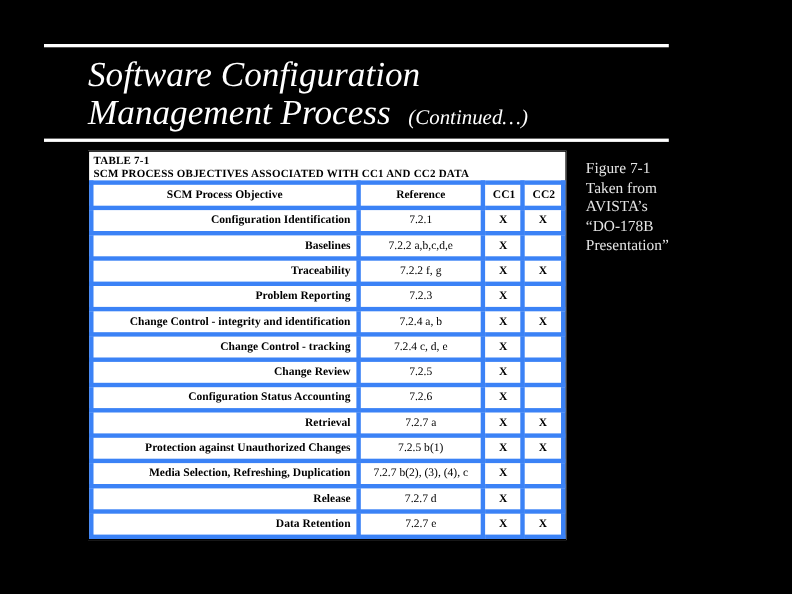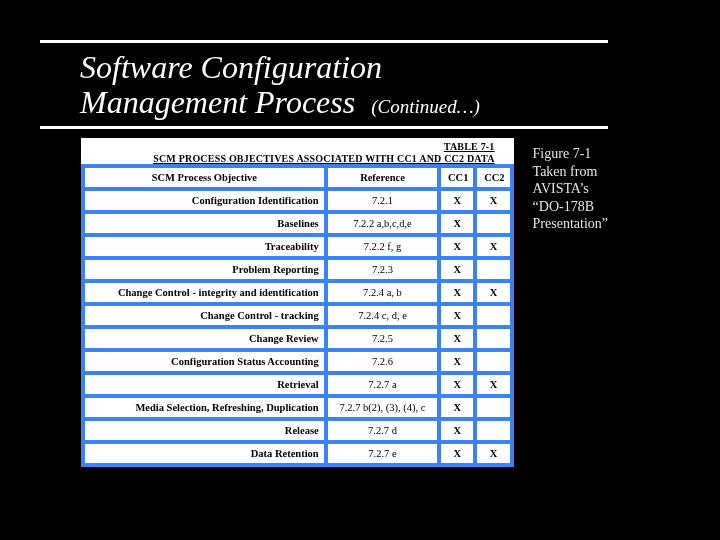--- a/index.html
+++ b/index.html
@@ -5,21 +5,21 @@
   * { margin: 0; padding: 0; box-sizing: border-box; }
   html, body { width: 720px; height: 540px; background: #000; font-family: "Times New Roman", Times, serif; color: #fff; overflow: hidden; }
   .slide { width: 648px; height: 540px; position: relative; padding: 40px 0 0 0; }
   .hr { height: 3px; background: #fff; margin: 0 40px; }
   .title-wrap { padding: 7px 48px 6px 80px; }
   .title-line { font-style: italic; font-size: 32px; line-height: 1.1; font-weight: 400; }
   .title-row { display: flex; align-items: baseline; gap: 10px; }
   .cont { font-style: italic; font-size: 19px; padding-left: 6px; }
   .content { display: flex; align-items: flex-start; padding: 8px 40px 0 80px; gap: 18px; }
   .table-wrap { background: #fff; color: #000; width: 440px; border: 1px solid #000; padding: 0; }
-  .table-caption { text-align: right; font-weight: bold; font-size: 10px; padding: 3px 19px 0 4px; letter-spacing: 0.2px; line-height: 1.1; text-decoration: underline;}
+  .table-caption { text-align: left; font-weight: bold; font-size: 10px; padding: 3px 19px 0 4px; letter-spacing: 0.2px; line-height: 1.1;}
   .table-caption .mt2 { margin-top: 1px; }
   table { border-collapse: collapse; width: 100%; table-layout: fixed; }
   th, td { border: 4px solid #3b82f6; font-size: 10.5px; font-family: "Times New Roman", Times, serif; padding: 4px 5px; vertical-align: middle; }
   th { font-weight: bold; text-align: center; }
   th.objcol { width: 235px; }
   th.refcol { width: 110px; }
   th.cc { width: 35px; text-align: right; }
   td.obj { font-weight: bold; text-align: right; }
   td.ref { text-align: center; font-weight: 400; }
   td.cc { text-align: center; font-weight: bold; }
@@ -106,20 +106,26 @@
               <td class="cc">X</td>
               <td class="cc"></td>
             </tr>
             <tr>
               <td class="obj">Retrieval</td>
               <td class="ref">7.2.7 a</td>
               <td class="cc">X</td>
               <td class="cc">X</td>
             </tr>
             <tr>
+              <td class="obj">Protection against Unauthorized Changes</td>
+              <td class="ref">7.2.5 b(1)</td>
+              <td class="cc">X</td>
+              <td class="cc">X</td>
+            </tr>
+            <tr>
               <td class="obj">Media Selection, Refreshing, Duplication</td>
               <td class="ref">7.2.7 b(2), (3), (4), c</td>
               <td class="cc">X</td>
               <td class="cc"></td>
             </tr>
             <tr>
               <td class="obj">Release</td>
               <td class="ref">7.2.7 d</td>
               <td class="cc">X</td>
               <td class="cc"></td>

